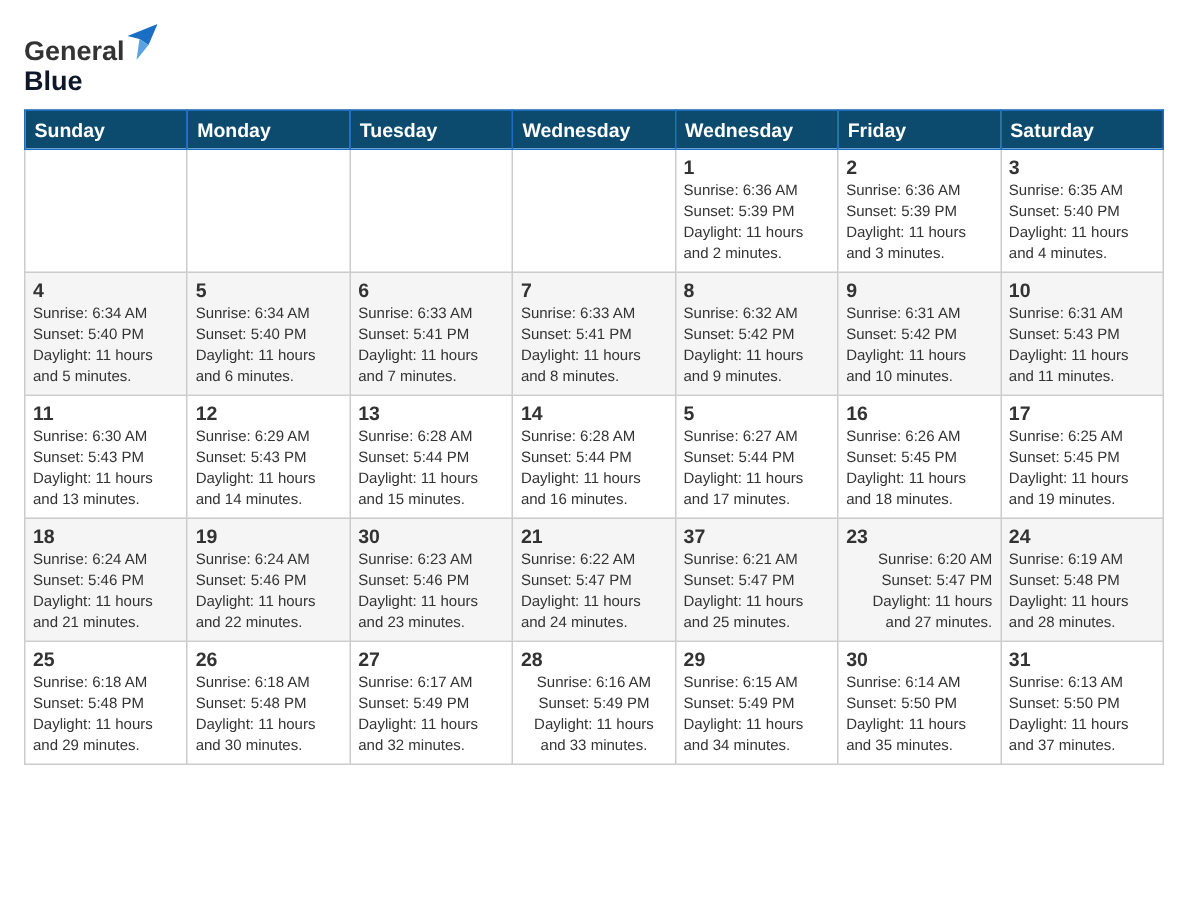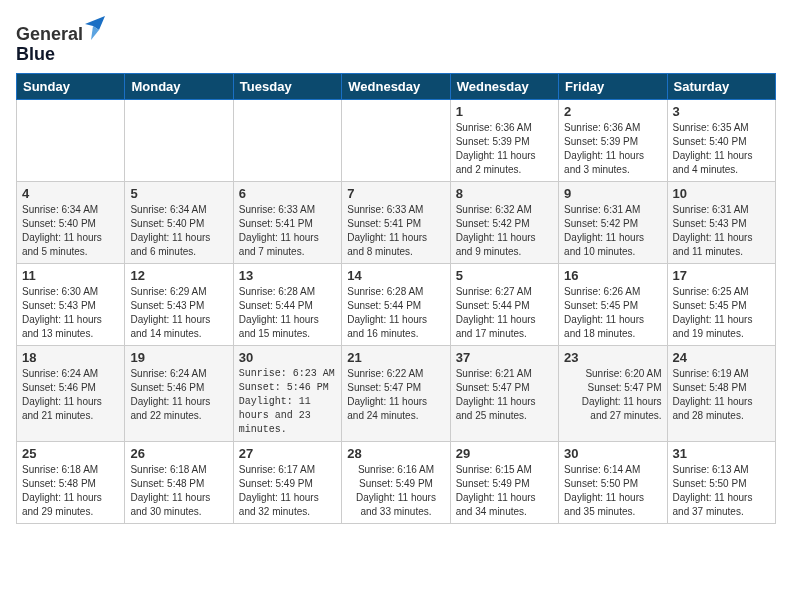--- a/index.html
+++ b/index.html
@@ -248,21 +248,21 @@
 Daylight: 11 hours and 21 minutes.</div>
           </td>
           <td>
             <div class="day-number">19</div>
             <div class="day-info" style="white-space: pre-line;">Sunrise: 6:24 AM
 Sunset: 5:46 PM
 Daylight: 11 hours and 22 minutes.</div>
           </td>
           <td>
             <div class="day-number">30</div>
-            <div class="day-info" style="white-space: pre-line; font-family: Liberation Mono, monospace;">Sunrise: 6:23 AM
+            <div class="day-info" style="white-space: pre-line;">Sunrise: 6:23 AM
 Sunset: 5:46 PM
 Daylight: 11 hours and 23 minutes.</div>
           </td>
           <td>
             <div class="day-number">21</div>
             <div class="day-info" style="white-space: pre-line;">Sunrise: 6:22 AM
 Sunset: 5:47 PM
 Daylight: 11 hours and 24 minutes.</div>
           </td>
           <td>

